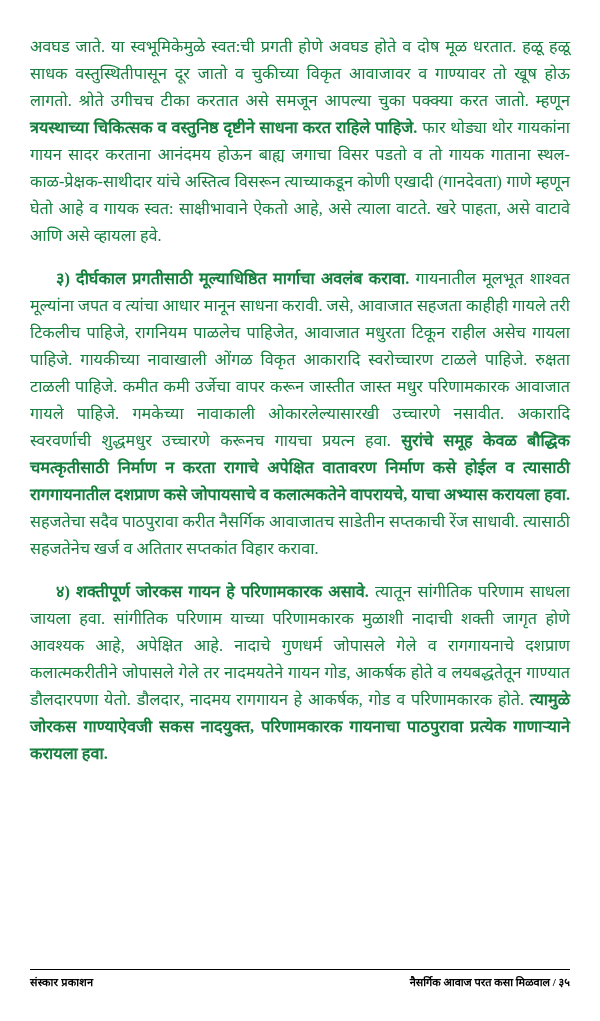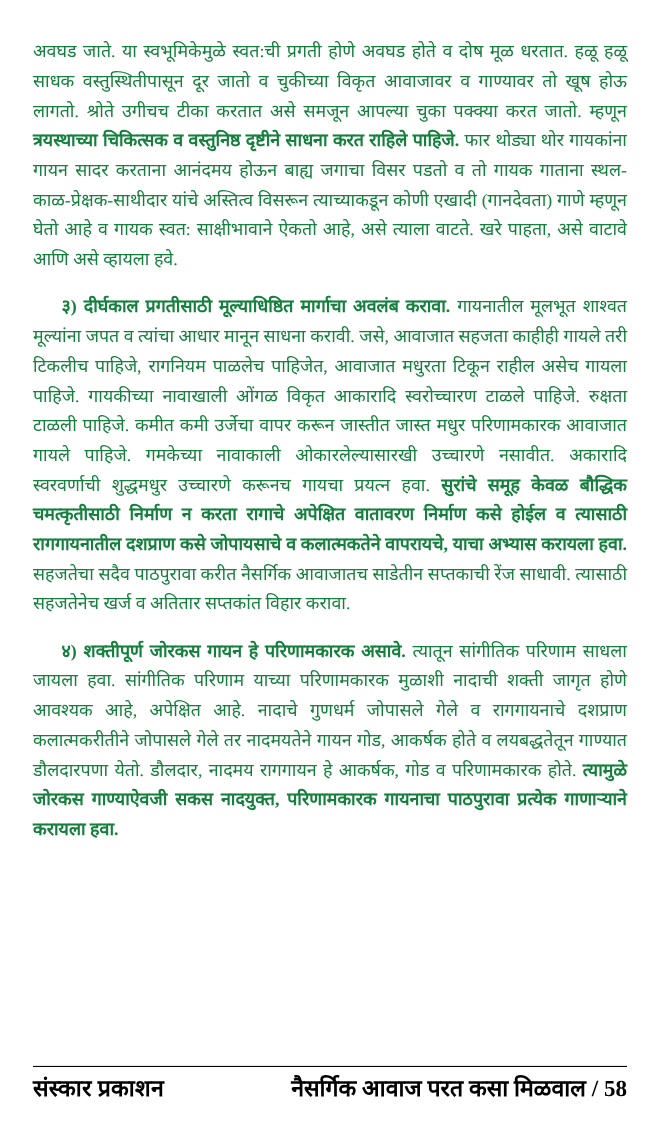--- a/index.html
+++ b/index.html
@@ -56,21 +56,21 @@
     border-top: 1.6px solid #000;
   }
   .footer-inner {
     position: absolute;
     top: 5px;
     left: 0;
     right: 0;
     display: flex;
     justify-content: space-between;
     align-items: baseline;
-    font-size: 21px;
+    font-size: 11px;
   }
   .footer-left {
     font-weight: bold;
     letter-spacing: 0.2px;
   }
   .footer-right {
     font-weight: bold;
   }
   .footer-right .pg {
     font-weight: bold;
@@ -85,18 +85,18 @@
     <p class="para" id="p1"><span>अवघड जाते. या स्वभूमिकेमुळे स्वत:ची प्रगती होणे अवघड होते व दोष मूळ धरतात. हळू हळू साधक वस्तुस्थितीपासून दूर जातो व चुकीच्या विकृत आवाजावर व गाण्यावर तो खूष होऊ लागतो. श्रोते उगीचच टीका करतात असे समजून आपल्या चुका पक्क्या करत जातो. म्हणून </span><span class="b">त्रयस्थाच्या चिकित्सक व वस्तुनिष्ठ दृष्टीने साधना करत राहिले पाहिजे.</span><span> फार थोड्या थोर गायकांना गायन सादर करताना आनंदमय होऊन बाह्य जगाचा विसर पडतो व तो गायक गाताना स्थल-काळ-प्रेक्षक-साथीदार यांचे अस्तित्व विसरून त्याच्याकडून कोणी एखादी (गानदेवता) गाणे म्हणून घेतो आहे व गायक स्वत: साक्षीभावाने ऐकतो आहे, असे त्याला वाटते. खरे पाहता, असे वाटावे आणि असे व्हायला हवे.</span></p>
     <p class="para" id="p2"><span class="indent"></span><span class="b">३) </span><span class="b">दीर्घकाल प्रगतीसाठी मूल्याधिष्ठित मार्गाचा अवलंब करावा.</span><span> गायनातील मूलभूत शाश्वत मूल्यांना जपत व त्यांचा आधार मानून साधना करावी. जसे, आवाजात सहजता काहीही गायले तरी टिकलीच पाहिजे, रागनियम पाळलेच पाहिजेत, आवाजात मधुरता टिकून राहील असेच गायला पाहिजे. गायकीच्या नावाखाली ओंगळ विकृत आकारादि स्वरोच्चारण टाळले पाहिजे. रुक्षता टाळली पाहिजे. कमीत कमी उर्जेचा वापर करून जास्तीत जास्त मधुर परिणामकारक आवाजात गायले पाहिजे. गमकेच्या नावाकाली ओकारलेल्यासारखी उच्चारणे नसावीत. अकारादि स्वरवर्णाची शुद्धमधुर उच्चारणे करूनच गायचा प्रयत्न हवा. </span><span class="b">सुरांचे समूह केवळ बौद्धिक चमत्कृतीसाठी निर्माण न करता रागाचे अपेक्षित वातावरण निर्माण कसे होईल व त्यासाठी रागगायनातील दशप्राण कसे जोपायसाचे व कलात्मकतेने वापरायचे, याचा अभ्यास करायला हवा.</span><span> सहजतेचा सदैव पाठपुरावा करीत नैसर्गिक आवाजातच साडेतीन सप्तकाची रेंज साधावी. त्यासाठी सहजतेनेच खर्ज व अतितार सप्तकांत विहार करावा.</span></p>
     <p class="para" id="p3"><span class="indent"></span><span class="b">४) </span><span class="b">शक्तीपूर्ण जोरकस गायन हे परिणामकारक असावे.</span><span> त्यातून सांगीतिक परिणाम साधला जायला हवा. सांगीतिक परिणाम याच्या परिणामकारक मुळाशी नादाची शक्ती जागृत होणे आवश्यक आहे, अपेक्षित आहे. नादाचे गुणधर्म जोपासले गेले व रागगायनाचे दशप्राण कलात्मकरीतीने जोपासले गेले तर नादमयतेने गायन गोड, आकर्षक होते व लयबद्धतेतून गाण्यात डौलदारपणा येतो. डौलदार, नादमय रागगायन हे आकर्षक, गोड व परिणामकारक होते. </span><span class="b">त्यामुळे जोरकस गाण्याऐवजी सकस नादयुक्त, परिणामकारक गायनाचा पाठपुरावा प्रत्येक गाणाऱ्याने करायला हवा.</span></p>
   </div>
 
   <div class="footer">
     <div class="footer-rule"></div>
     <div class="footer-inner">
       <div class="footer-left">संस्कार प्रकाशन</div>
       <div class="footer-right">
-        <span>नैसर्गिक आवाज परत कसा मिळवाल</span><span> / </span><span class="pg">58</span>
+        <span>नैसर्गिक आवाज परत कसा मिळवाल</span><span> / </span><span class="pg">३५</span>
       </div>
     </div>
   </div>
 
 </div>
 
 </body></html>

